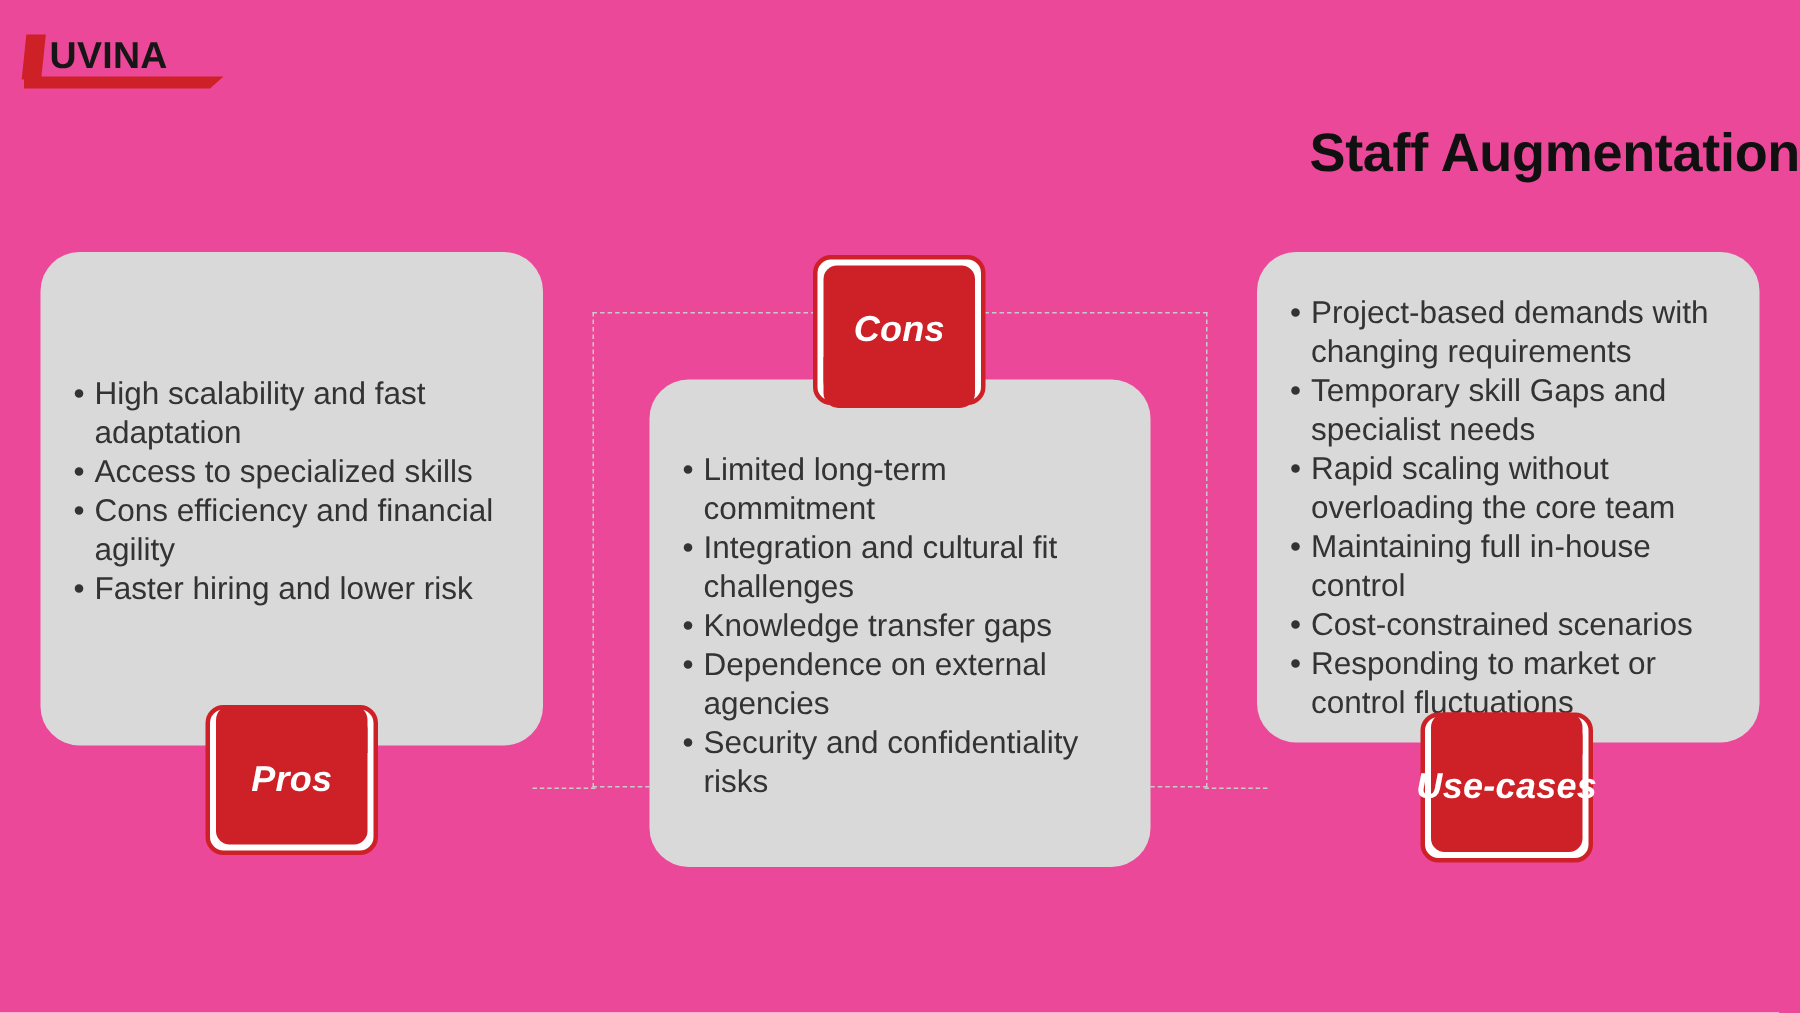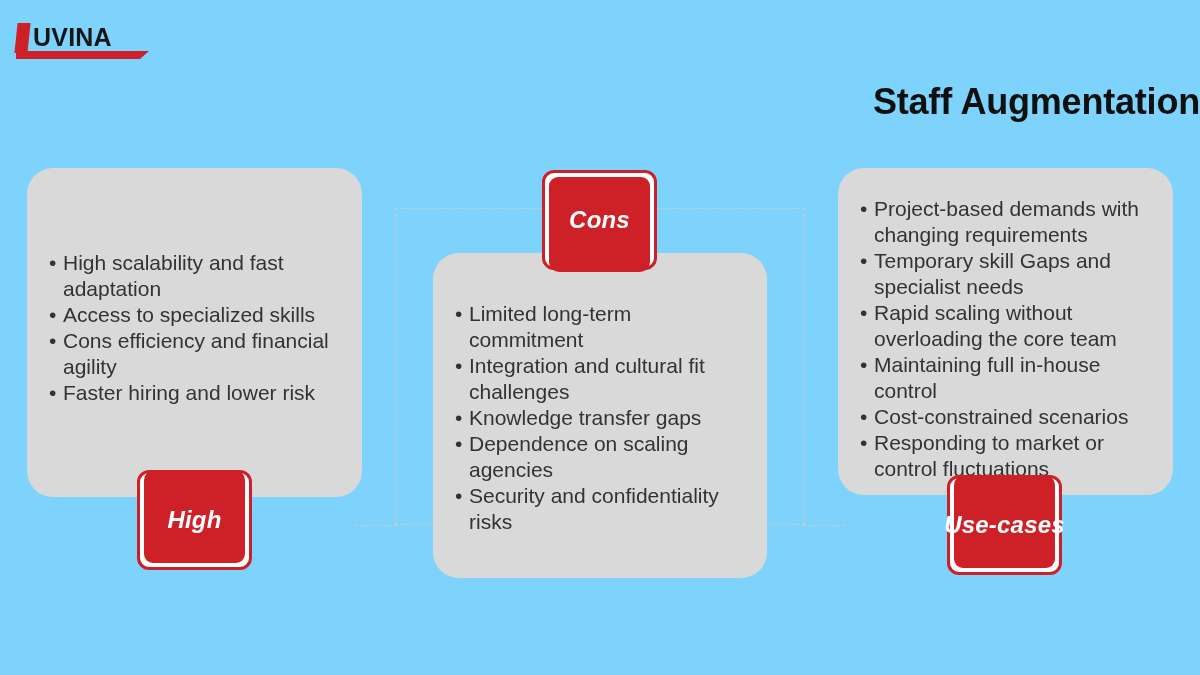--- a/index.html
+++ b/index.html
@@ -9,21 +9,21 @@
     background: #ffffff;
   }
   body {
     font-family: "Liberation Sans", "DejaVu Sans", sans-serif;
     -webkit-font-smoothing: antialiased;
   }
   #canvas {
     position: relative;
     width: 1200px;
     height: 675px;
-    background: #7dd3fc;
+    background: #ec4899;
     overflow: hidden;
   }
 
   
   #logo {
     position: absolute;
     left: 14px;
     top: 23px;
     width: 132px;
     height: 38px;
@@ -210,41 +210,41 @@
       </ul>
     </div>
   </div>
 
   <div class="card" id="card-cons">
     <div class="card-body">
       <ul class="bullet-list">
         <li>Limited long-term commitment</li>
         <li>Integration and cultural fit challenges</li>
         <li>Knowledge transfer gaps</li>
-        <li>Dependence on scaling agencies</li>
+        <li>Dependence on external agencies</li>
         <li>Security and confidentiality risks</li>
       </ul>
     </div>
   </div>
 
   <div class="card" id="card-usecases">
     <div class="card-body">
       <ul class="bullet-list">
         <li>Project-based demands with changing requirements</li>
         <li>Temporary skill Gaps and specialist needs</li>
         <li>Rapid scaling without overloading the core team</li>
         <li>Maintaining full in-house control</li>
         <li>Cost-constrained scenarios</li>
         <li>Responding to market or control fluctuations</li>
       </ul>
     </div>
   </div>
 
   <div class="badge" id="badge-pros">
-    <div class="badge-inner">High</div>
+    <div class="badge-inner">Pros</div>
   </div>
   <div class="badge-tab" id="tab-pros"></div>
 
   <div class="badge" id="badge-cons">
     <div class="badge-inner">Cons</div>
   </div>
   <div class="badge-tab" id="tab-cons"></div>
 
   <div class="badge" id="badge-usecases">
     <div class="badge-inner">

